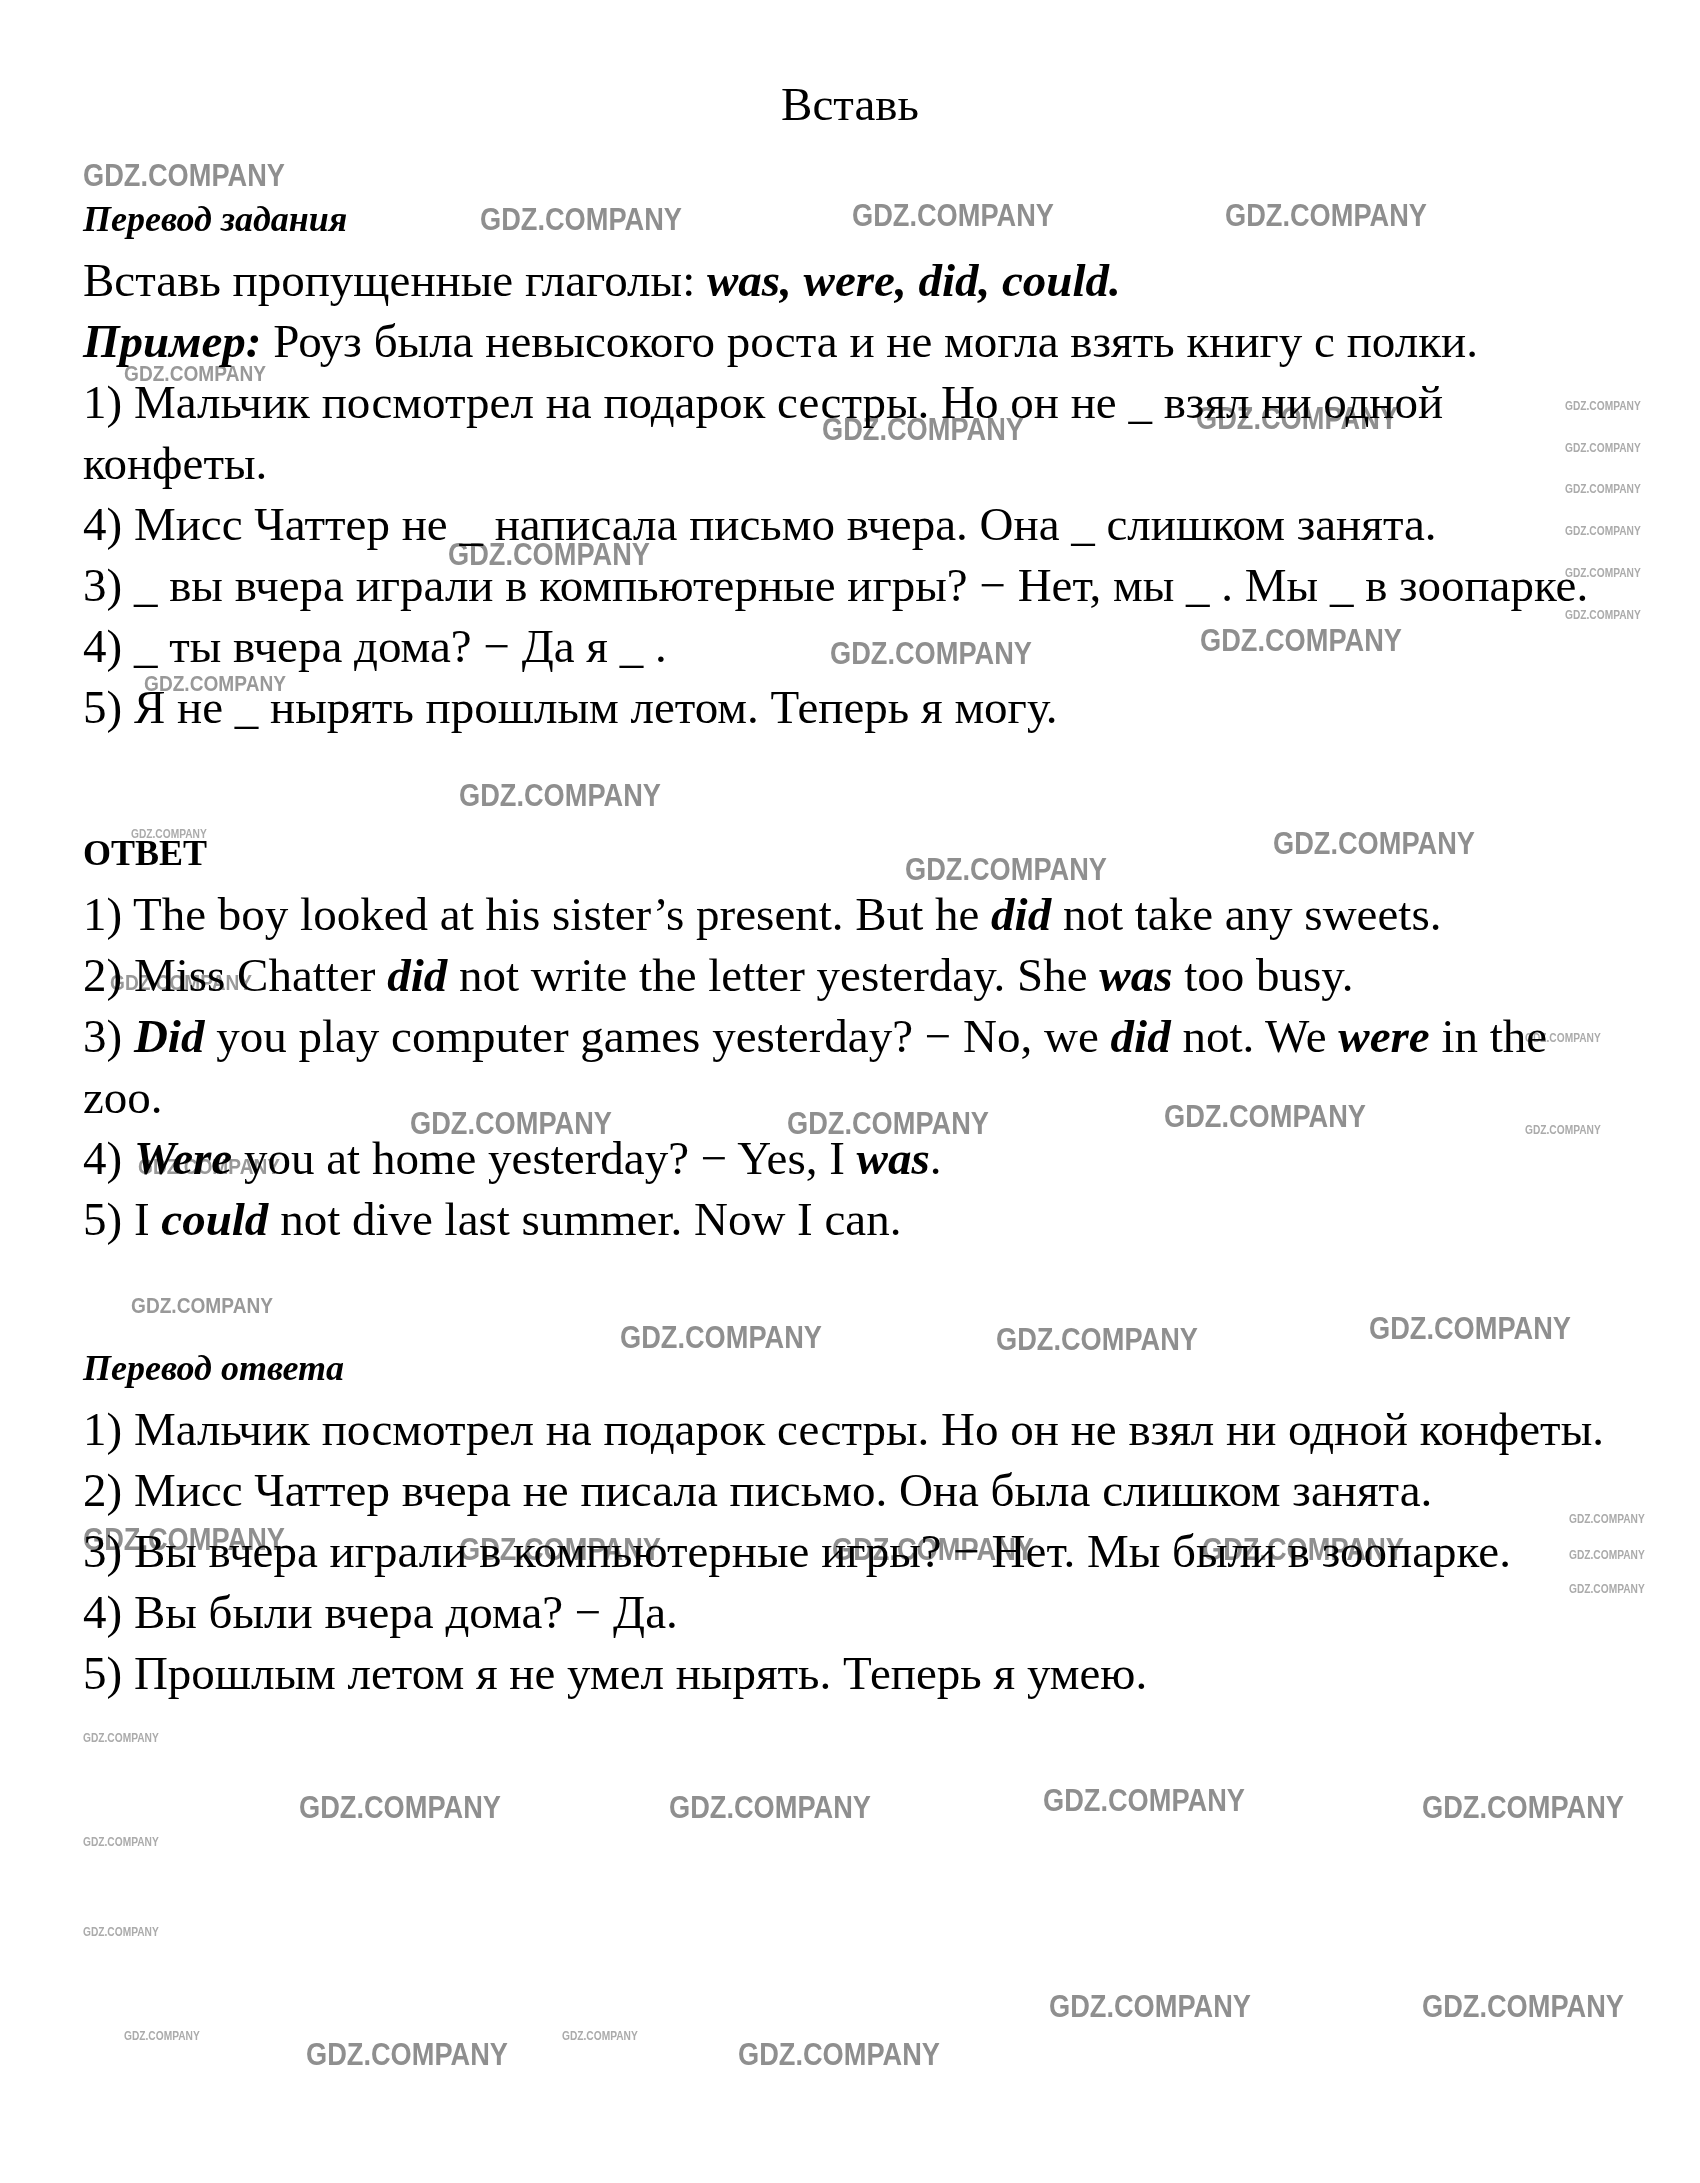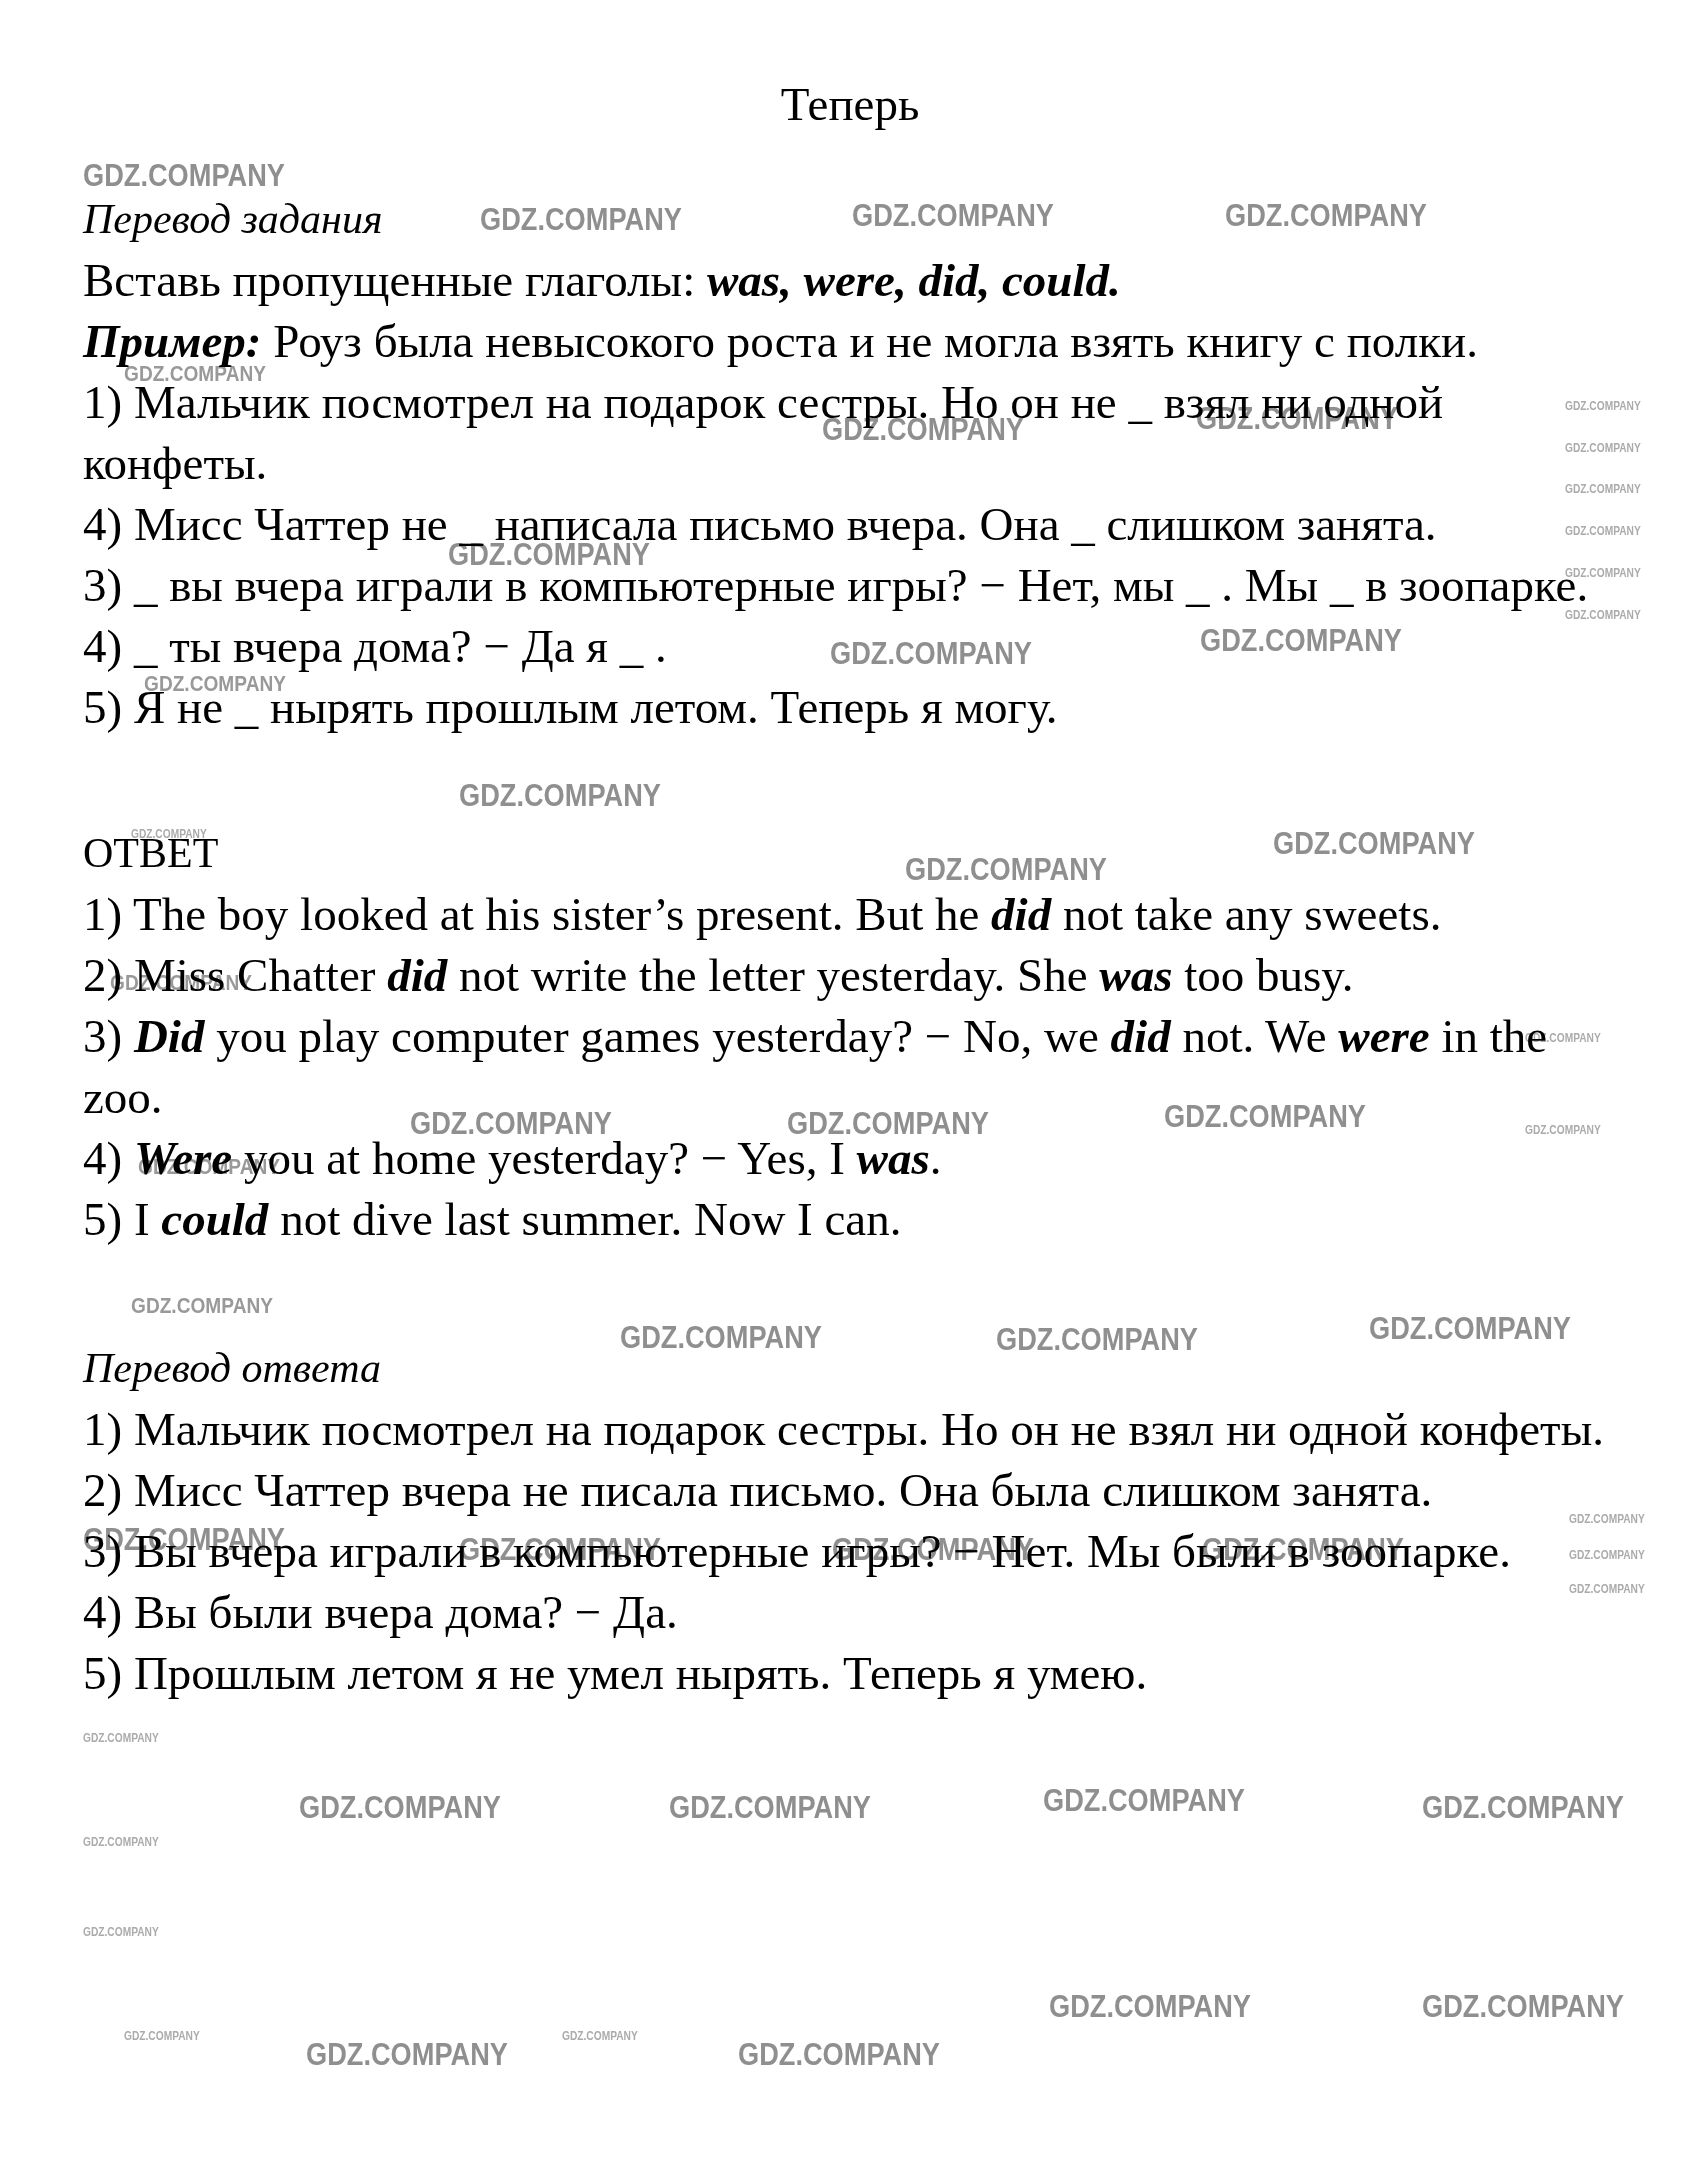--- a/index.html
+++ b/index.html
@@ -45,21 +45,21 @@
     left:83px;
     top:189px;
     width:1533px;
     z-index:1;
     font-size:47px;
     line-height:61px;
   }
   .sec { position:relative; }
   .sec-answer { margin-top:85px; }
   .sec-answer-translation { margin-top:88px; }
-  h2 { font-size:42px; line-height:61px; font-weight:normal; }
+  h2 { font-size:36px; line-height:61px; font-weight:bold; }
   .h-ital { font-style:italic; }
   .line { font-size:47px; line-height:61px; }
   .b { font-weight:bold;font-style:italic; }
 </style>
 </head>
 <body>
 
 <div class="page">
 
   <div class="wm-layer">
@@ -112,21 +112,21 @@
     <span class="wm xs" style="left:1569px;top:1512px">GDZ.COMPANY</span>
     <span class="wm xs" style="left:1569px;top:1548px">GDZ.COMPANY</span>
     <span class="wm xs" style="left:1569px;top:1582px">GDZ.COMPANY</span>
     <span class="wm xs" style="left:83px;top:1731px">GDZ.COMPANY</span>
     <span class="wm xs" style="left:83px;top:1835px">GDZ.COMPANY</span>
     <span class="wm xs" style="left:83px;top:1925px">GDZ.COMPANY</span>
     <span class="wm xs" style="left:124px;top:2029px">GDZ.COMPANY</span>
     <span class="wm xs" style="left:562px;top:2029px">GDZ.COMPANY</span>
   </div>
 
-  <h1 class="title">Теперь</h1>
+  <h1 class="title">Вставь</h1>
 
   <main class="content">
 
     <section class="sec">
       <h2 class="h-ital">Перевод задания</h2>
       <p class="line"><span>Вставь пропущенные глаголы: </span><span class="b">was, were, did, could.</span></p>
       <p class="line"><span class="b">Пример: </span><span>Роуз была невысокого роста и не могла взять книгу с полки.</span></p>
       <p class="line">1) Мальчик посмотрел на подарок сестры. Но он не _ взял ни одной конфеты.</p>
       <p class="line">4) Мисс Чаттер не _ написала письмо вчера. Она _ слишком занята.</p>
       <p class="line">3) _ вы вчера играли в компьютерные игры? − Нет, мы _ . Мы _ в зоопарке.</p>

